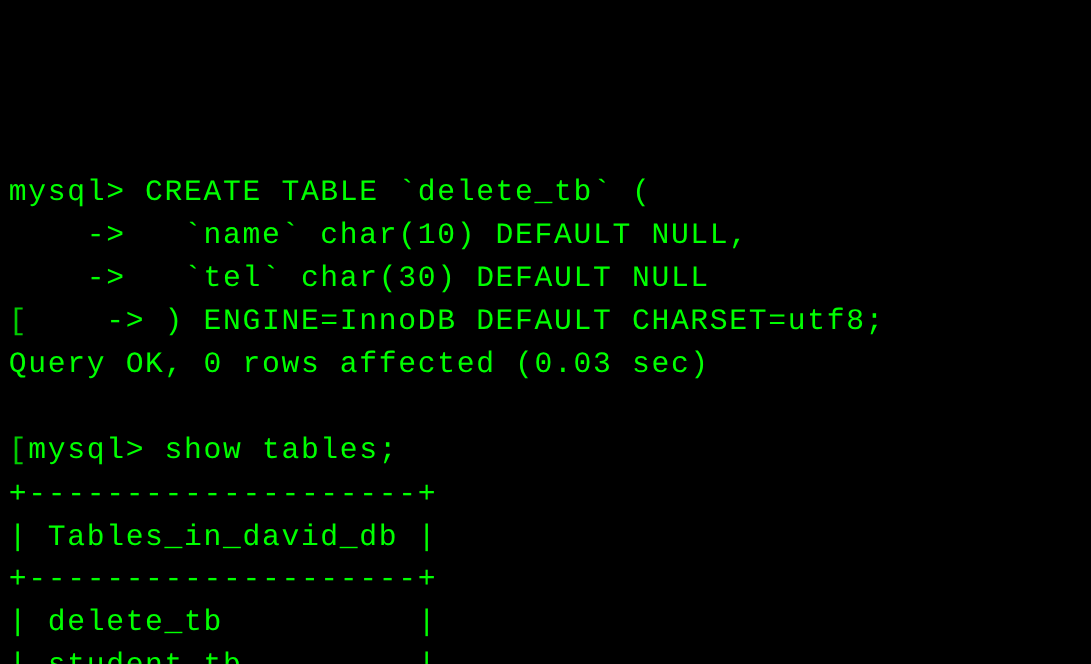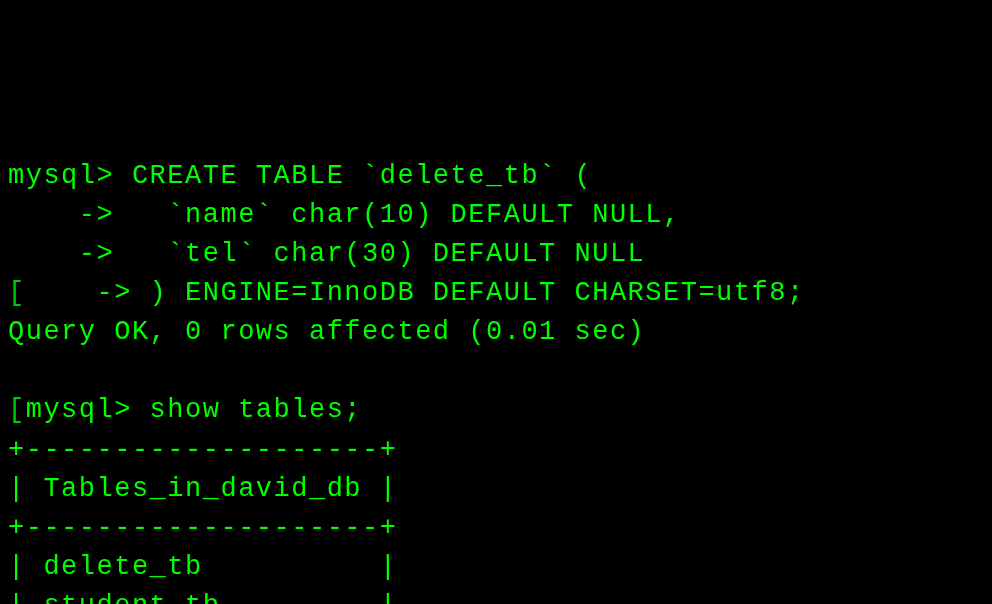--- a/index.html
+++ b/index.html
@@ -27,21 +27,21 @@
   </style>
 </head>
 <body>
 
 
 
 <div class="terminal-output"><span>mysql&gt; CREATE TABLE `delete_tb` (</span>
 <span>    -&gt;   `name` char(10) DEFAULT NULL,</span>
 <span>    -&gt;   `tel` char(30) DEFAULT NULL</span>
 <span class="bracket">[</span><span>    -&gt; ) ENGINE=InnoDB DEFAULT CHARSET=utf8;</span>
-<span>Query OK, 0 rows affected (0.01 sec)</span>
+<span>Query OK, 0 rows affected (0.03 sec)</span>
 <span></span>
 <span class="bracket">[</span><span>mysql&gt; show tables;</span>
 <span>+--------------------+</span>
 <span>| Tables_in_david_db |</span>
 <span>+--------------------+</span>
 <span>| delete_tb          |</span>
 <span>| student_tb         |</span>
 
 </div>
 

